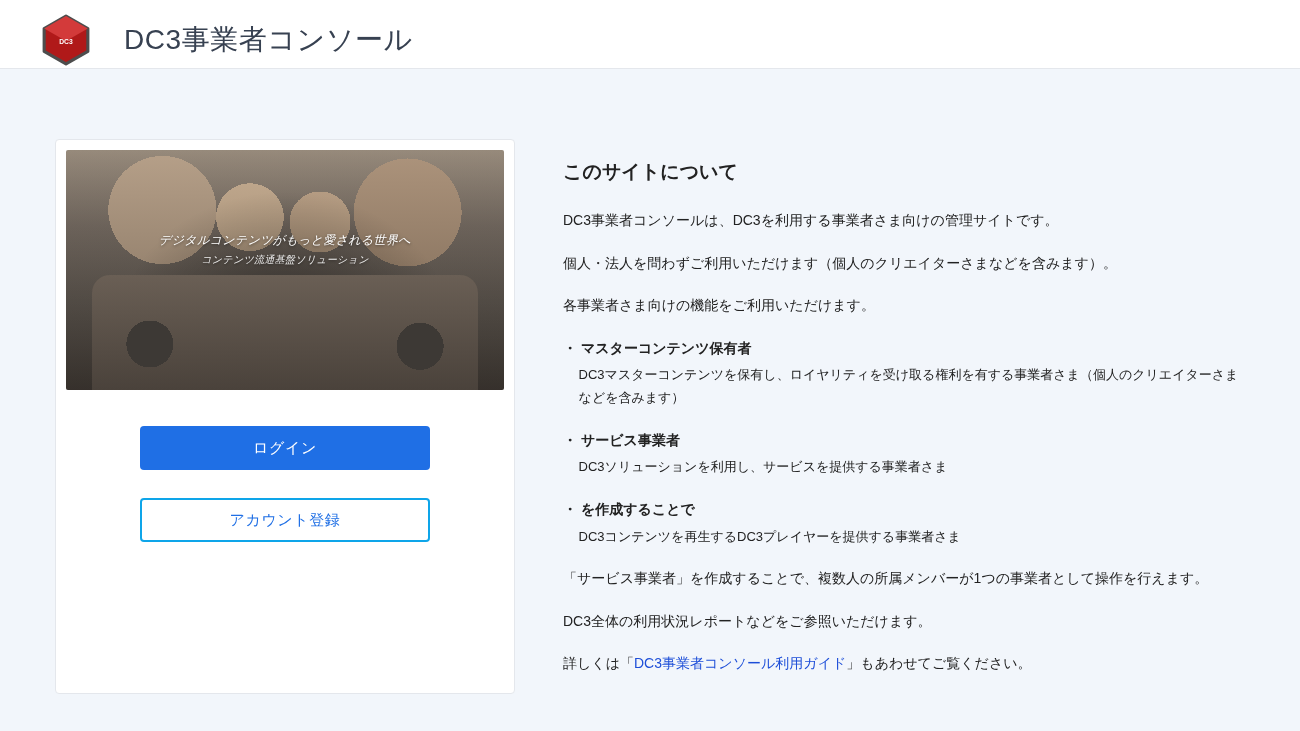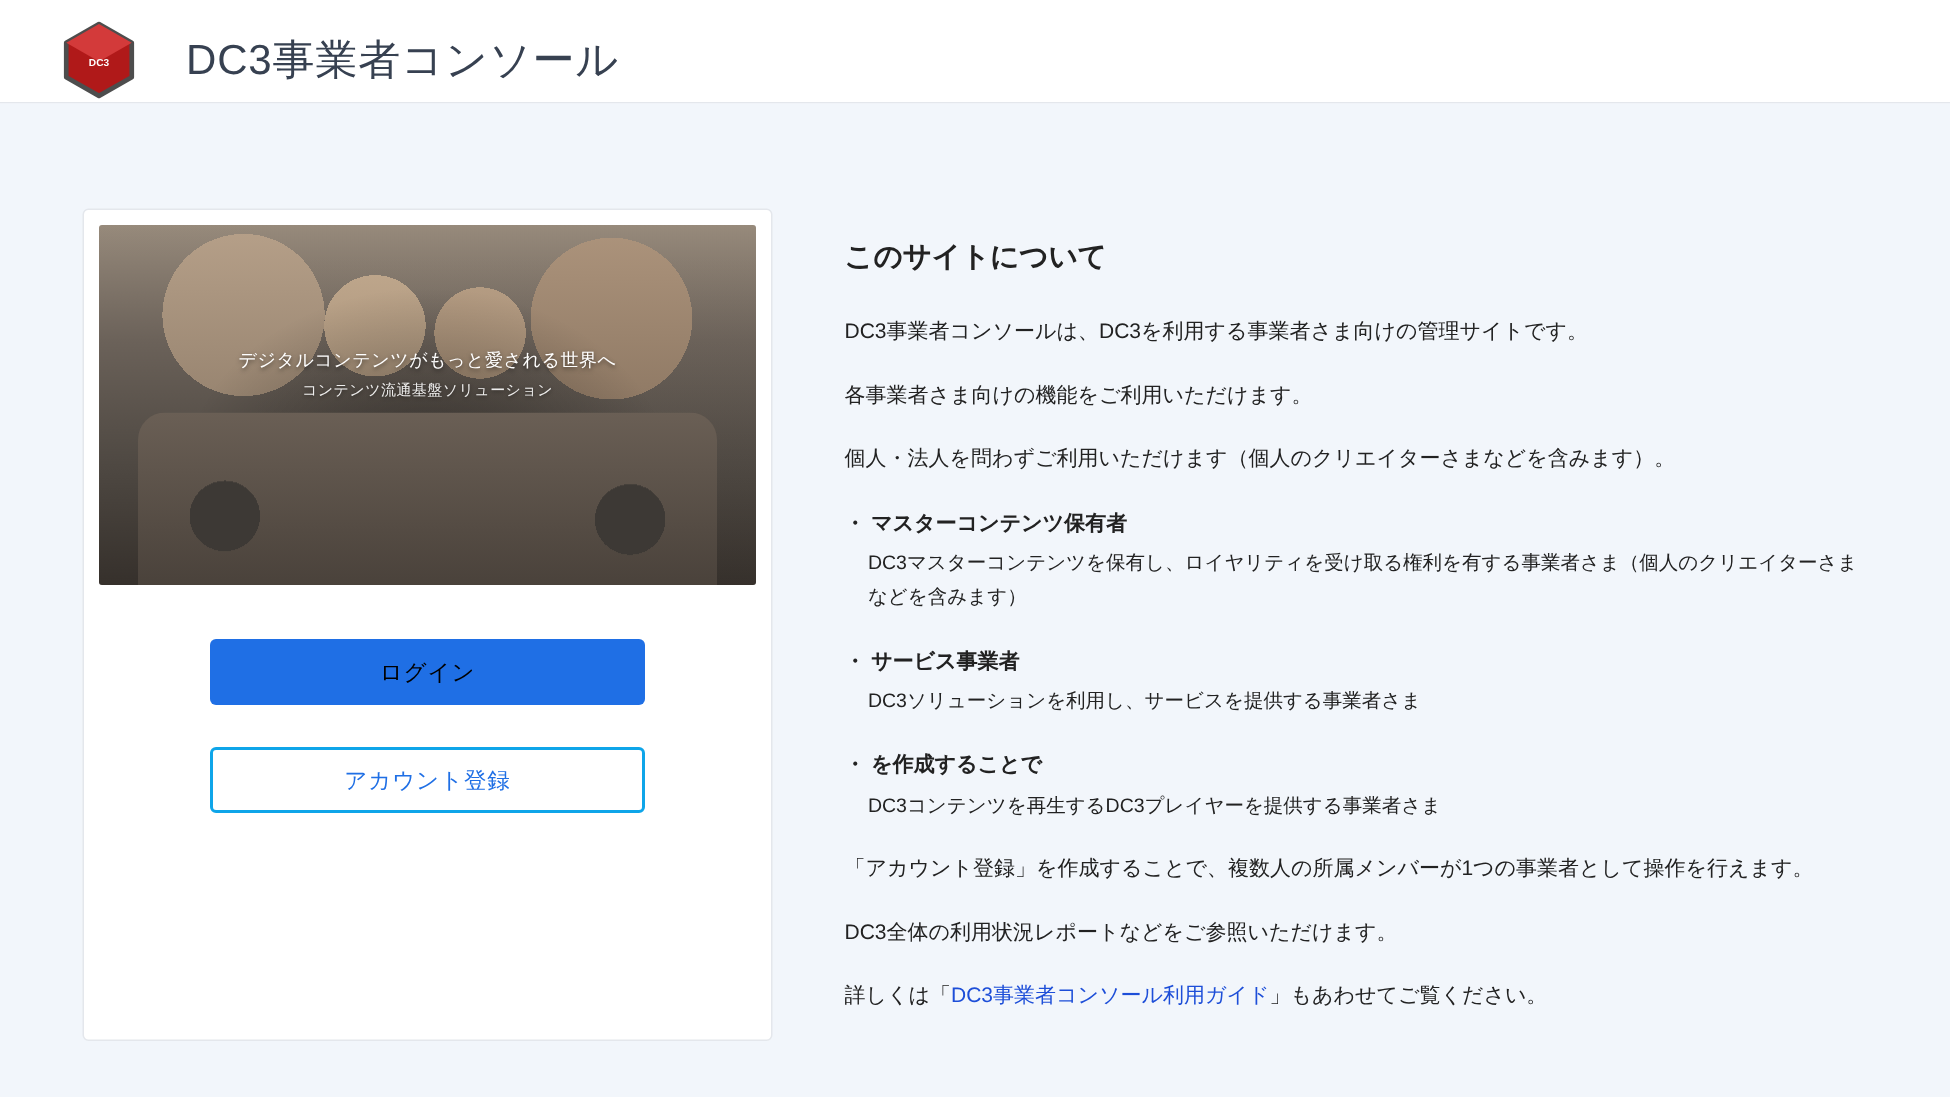--- a/index.html
+++ b/index.html
@@ -60,20 +60,21 @@
     width:100%; height:240px;
     border-radius:2px;
     overflow:hidden;
     background:
       radial-gradient(circle at 22% 25%, #b0987f 0 14%, transparent 14%),
       radial-gradient(circle at 42% 28%, #c2a789 0 11%, transparent 11%),
       radial-gradient(circle at 58% 30%, #ba9e81 0 10%, transparent 10%),
       radial-gradient(circle at 78% 26%, #a68b71 0 14%, transparent 14%),
       linear-gradient(180deg, #8e8070 0%, #6f645a 32%, #5e564e 68%, #4f4740 100%);
     background-color:#615a53;
+    font-style:italic;
   }
   .hero::before{
     content:"";
     position:absolute; inset:0;
     background:
       radial-gradient(ellipse at 50% 78%, rgba(0,0,0,.45) 0%, rgba(0,0,0,0) 55%),
       linear-gradient(180deg, rgba(255,255,255,.08), rgba(0,0,0,.32));
   }
   .hero::after{
     content:"";
@@ -94,21 +95,21 @@
   .hero-subtag    { margin-top:4px; font-size:10px; letter-spacing:.03em; opacity:.9;}
   .hero-logo      { margin-top:10px; font-size:48px; font-weight:700; letter-spacing:.04em; }
 
   .card-actions { padding:36px 74px 0 74px; display:flex; flex-direction:column; gap:28px; }
   .btn {
     display:flex; align-items:center; justify-content:center;
     height:44px; border-radius:4px;
     font-size:15px; letter-spacing:.04em;
     cursor:pointer; user-select:none;
   }
-  .btn-primary   { background:#1f6fe5; color:#000000; border:none;font-family:Liberation Mono, monospace; }
+  .btn-primary   { background:#1f6fe5; color:#ffffff; border:none;font-family:Liberation Mono, monospace; }
   .btn-secondary { background:#fff; color:#1f6fe5; border:2px solid #0ea5e9; }
 
   
   .info { flex:1; max-width:720px; font-size:14px; line-height:1.75; color:#222; }
   .info-title { font-size:19px; font-weight:600; margin:16px 0 20px; }
   .info p { margin:0 0 18px; }
   .bullets { margin:0 0 18px; padding:0; list-style:none; }
   .bullets li { margin-bottom:18px; }
   .bullets .bt { font-weight:600; margin-bottom:4px; }
   .bullets .bt::before{ content:"・ "; }
@@ -144,39 +145,39 @@
     <div class="card-actions">
       <button class="btn btn-primary">ログイン</button>
       <button class="btn btn-secondary">アカウント登録</button>
     </div>
   </section>
 
   <section class="info">
     <h2 class="info-title">このサイトについて</h2>
 
     <p>DC3事業者コンソールは、DC3を利用する事業者さま向けの管理サイトです。</p>
+    <p>個人・法人を問わずご利用いただけます（個人のクリエイターさまなどを含みます）。</p>
     <p>各事業者さま向けの機能をご利用いただけます。</p>
-    <p>個人・法人を問わずご利用いただけます（個人のクリエイターさまなどを含みます）。</p>
 
     <ul class="bullets">
       <li>
         <div class="bt">マスターコンテンツ保有者</div>
         <div class="bd">DC3マスターコンテンツを保有し、ロイヤリティを受け取る権利を有する事業者さま（個人のクリエイターさまなどを含みます）</div>
       </li>
       <li>
         <div class="bt">サービス事業者</div>
         <div class="bd">DC3ソリューションを利用し、サービスを提供する事業者さま</div>
       </li>
       <li>
         <div class="bt">を作成することで</div>
         <div class="bd">DC3コンテンツを再生するDC3プレイヤーを提供する事業者さま</div>
       </li>
     </ul>
 
-    <p>「アカウント登録」を作成することで、複数人の所属メンバーが1つの事業者として操作を行えます。</p>
+    <p>「サービス事業者」を作成することで、複数人の所属メンバーが1つの事業者として操作を行えます。</p>
     <p>DC3全体の利用状況レポートなどをご参照いただけます。</p>
 
     <p>
       <span>詳しくは「</span><a class="guide" href="#">DC3事業者コンソール利用ガイド</a><span>」もあわせてご覧ください。</span>
     </p>
   </section>
 
 </main>
 
 </body></html>

